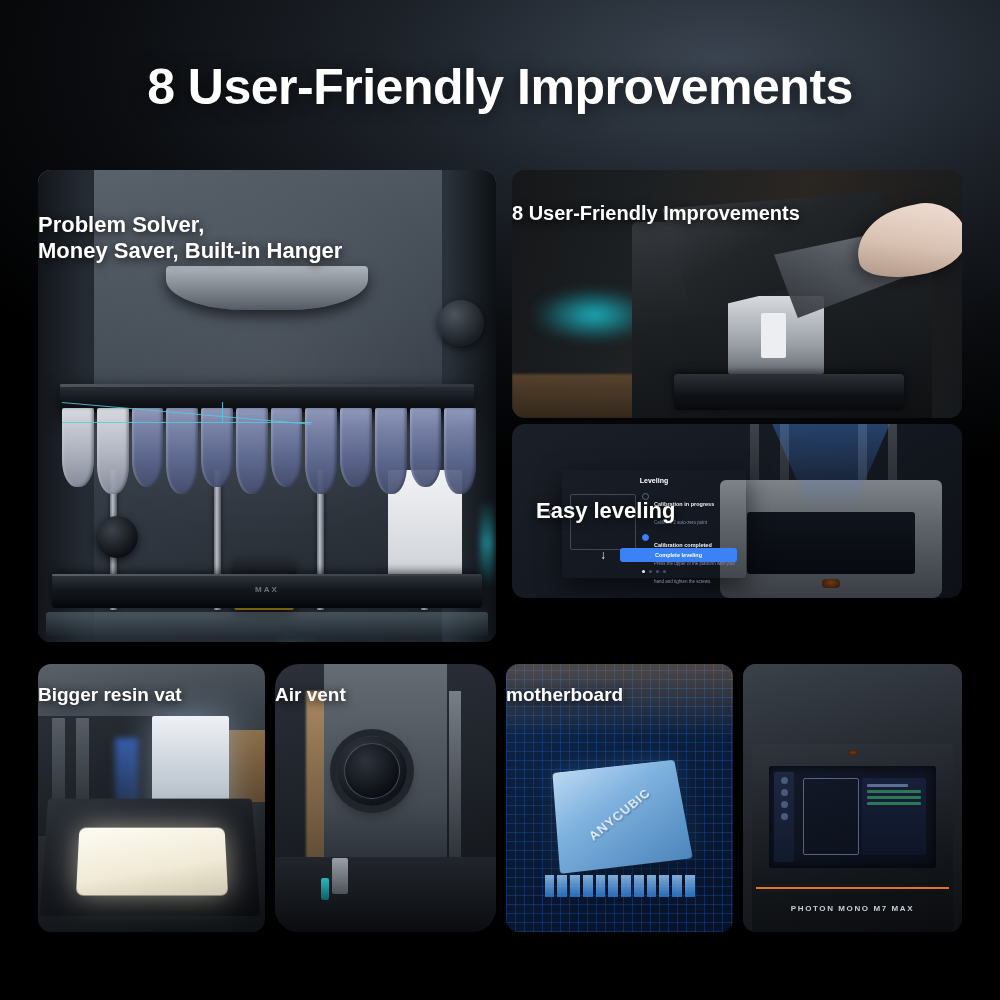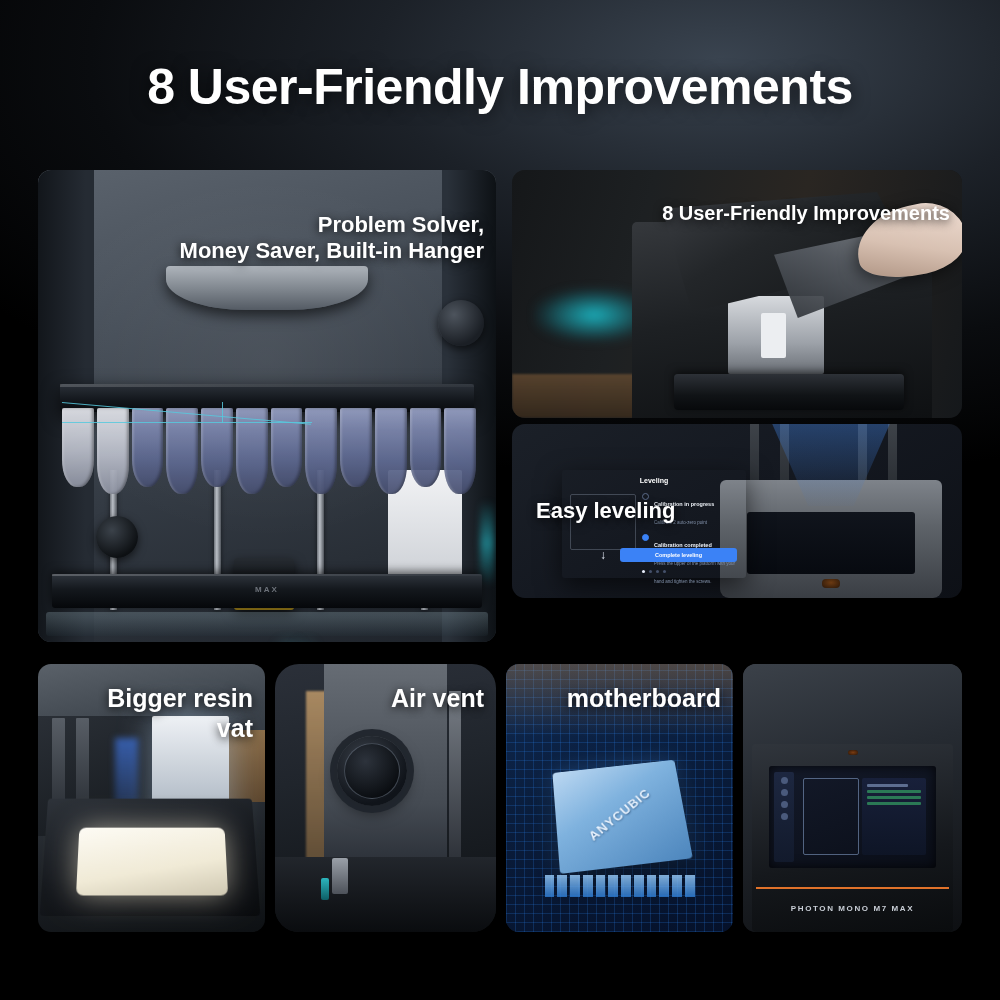--- a/index.html
+++ b/index.html
@@ -27,27 +27,26 @@
     text-shadow:0 2px 18px rgba(0,0,0,.7);
   }
   
   .panel {
     position:absolute;
     border-radius:13px;
     overflow:hidden;
     background:#141a20;
   }
   .panel .cap {
-    position:absolute; left:0; right:12px;
-    text-align:right;
+    position:absolute; left:0; right:0;
+    text-align:left;
     color:#fff; font-weight:700;
     z-index:40;
     text-shadow:0 2px 10px rgba(0,0,0,.85);
     line-height:1.18;
-    padding-left:36px;
   }
 
   
   #p-main { left:38px; top:170px; width:458px; height:472px;
     background:linear-gradient(150deg,#4a525c 0%,#3d454f 22%,#2c333c 55%,#1b2026 100%); }
   #p-main .cap { top:42px; font-size:22px; }
   .m-wall { position:absolute; inset:0;
     background:linear-gradient(165deg,#5b636d 0%,#474f59 30%,#333a43 60%,#1e232a 100%); }
   .m-wall:after{content:"";position:absolute;inset:0;
     background:radial-gradient(ellipse 70% 55% at 50% 40%, rgba(255,255,255,.06), transparent 70%);}
@@ -203,21 +202,21 @@
   
   .pb { top:664px; height:268px; }
   #p-b1 { left:38px; width:227px;
     background:linear-gradient(170deg,#5a6169 0%,#3c434b 26%,#1d2126 70%,#0d1013 100%); }
   #p-b2 { left:275px; width:221px;
     background:linear-gradient(170deg,#2b3039 0%,#20252c 40%,#0e1114 100%);border-radius:24px; }
   #p-b3 { left:506px; width:227px;
     background:linear-gradient(170deg,#1b222e 0%,#122033 45%,#071020 100%); }
   #p-b4 { left:743px; width:219px;
     background:linear-gradient(170deg,#3a4049 0%,#252a31 42%,#0c0e11 100%); }
-  .pb .cap { top:20px; font-size:25px; }
+  .pb .cap { top:20px; font-size:19px; }
 
   
   .b1-wall{position:absolute;left:0;top:52px;width:62%;height:120px;
     background:linear-gradient(160deg,#2a2f36,#14181c);}
   .b1-glow{position:absolute;right:16%;top:52px;width:34%;height:112px;
     background:linear-gradient(180deg,#eef1f5,#b9c2cc 70%,#7f8894);border-radius:2px;
     box-shadow:0 0 34px rgba(180,210,245,.45);}
   .b1-blue{position:absolute;left:34%;top:74px;width:10%;height:96px;
     background:linear-gradient(180deg,rgba(60,110,210,.75),rgba(30,60,130,.1));filter:blur(3px);}
   .b1-wood{position:absolute;right:0;top:66px;width:30%;height:72px;

